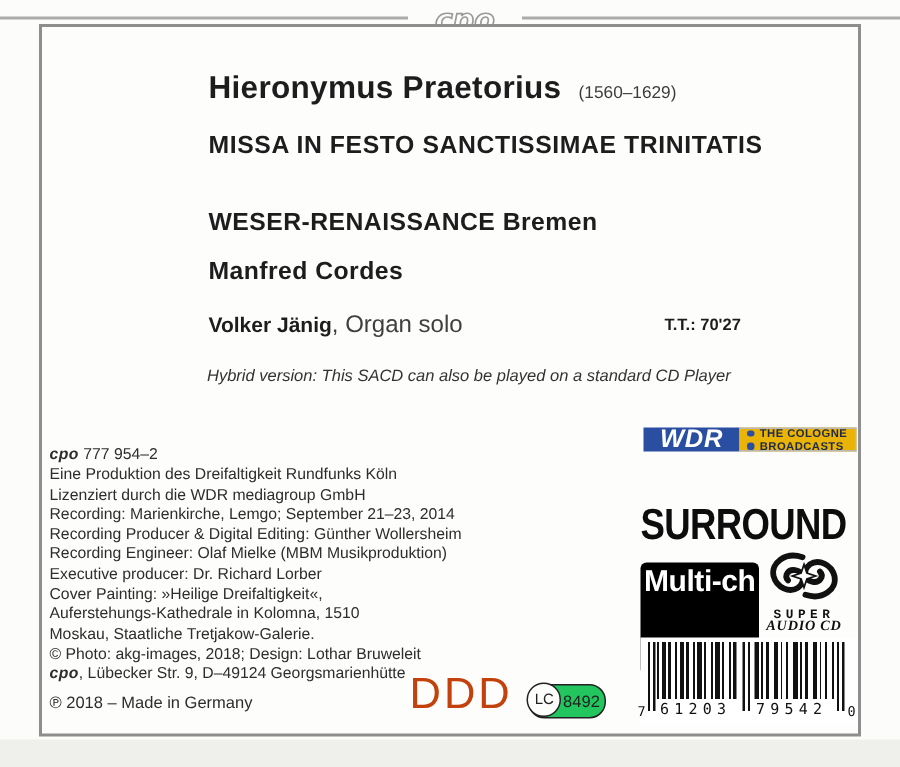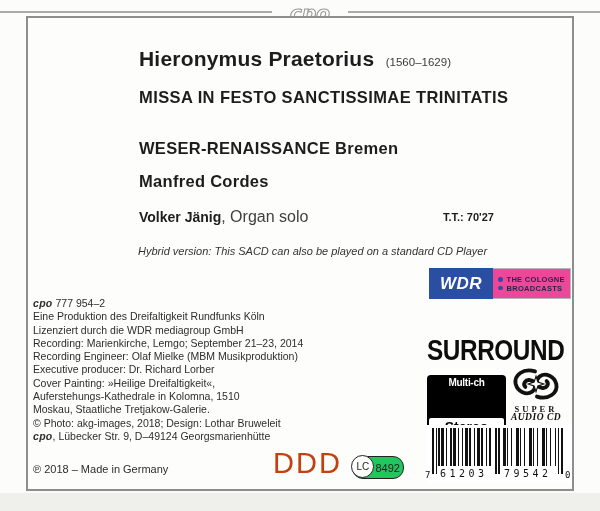--- a/index.html
+++ b/index.html
@@ -40,42 +40,42 @@
 
   
   .ddd{left:273px;top:447px;font-size:29px;color:#c2410c;letter-spacing:2px;font-family:"Liberation Sans",sans-serif;}
   .lc-badge{left:352px;top:456px;width:50px;height:21px;border:1.6px solid #222;border-radius:11px;
     background:#22c55e;display:flex;align-items:center;}
   .lc-circle{width:21px;height:21px;border:1.6px solid #222;border-radius:50%;margin:-1.6px 0 0 -1.6px;
     display:flex;align-items:center;justify-content:center;font-size:10px;color:#222;background:#fdfdfc;}
   .lc-number{font-size:11px;color:#222;margin-left:1px;}
 
   
-  .wdr{left:429px;top:268px;width:142px;height:31px;display:flex;}
+  .wdr{left:429px;top:285px;width:142px;height:16px;display:flex;}
   .wdr-blue{width:64px;background:#2a4fa2;color:#fff;display:flex;align-items:center;justify-content:center;
     font-size:17px;font-weight:bold;font-style:italic;letter-spacing:.5px;}
-  .wdr-right{flex:1;background:#ec4899;border:1px solid #b8b8b8;border-left:none;
+  .wdr-right{flex:1;background:#eab308;border:1px solid #b8b8b8;border-left:none;
     display:flex;align-items:center;padding-left:5px;gap:4px;}
   .wdr-dots{display:flex;flex-direction:column;gap:4px;}
   .wdr-dot{width:4.5px;height:4.5px;border-radius:50%;background:#2a4fa2;}
   .wdr-text{font-size:7.5px;font-weight:bold;color:#1c2a48;line-height:9px;letter-spacing:.3px;}
 
   
   .surround{left:427px;top:334px;font-size:29px;font-weight:900;color:#0d0d0d;
     transform:scaleX(.84);transform-origin:left top;letter-spacing:-.5px;white-space:nowrap;}
 
   
   .multich{left:427px;top:375px;width:75px;background:#000;border-radius:4px;padding:1px 2px 2px 2px;}
-  .multich-top{color:#fff;font-weight:bold;font-size:10px;text-align:center;padding:1px 0 18px 0;letter-spacing:-.3px;}
+  .multich-top{color:#fff;font-weight:bold;font-size:20px;text-align:center;padding:1px 0 18px 0;letter-spacing:-.3px;}
   .multich-bottom{background:#fff;border-radius:2px;color:#000;font-weight:bold;font-size:14px;
     text-align:center;padding:1px 0;margin-top:12px;}
 
   
   .sacd{left:505px;top:366px;width:62px;text-align:center;color:#111;}
-  .sacd-super{font-family:Liberation Serif, serif;font-size:8.5px;font-weight:bold;letter-spacing:3px;margin-top:-2px;}
+  .sacd-super{font-family:Liberation Mono, monospace;font-size:8.5px;font-weight:bold;letter-spacing:3px;margin-top:-2px;}
   .sacd-audiocd{font-family:"Liberation Serif",serif;font-size:9.5px;font-weight:bold;font-style:italic;
     letter-spacing:.5px;margin-top:-2px;}
 
   
   .barcode{left:427px;top:425px;width:145px;height:58px;background:#fff;}
   .bars{position:absolute;top:3px;height:38px;background:
     repeating-linear-gradient(90deg,#111 0 1.5px,#fff 1.5px 3px,#111 3px 6px,#fff 6px 7.5px,#111 7.5px 9px,#fff 9px 12px);}
   .bars-l{left:11px;width:53px;}
   .bars-r{left:76px;width:53px;background:
     repeating-linear-gradient(90deg,#111 0 3px,#fff 3px 4.5px,#111 4.5px 5.5px,#fff 5.5px 8px,#111 8px 9.5px,#fff 9.5px 13px);}
@@ -113,20 +113,21 @@
   <span class="soloist">Volker Jänig</span><span class="soloist-role">, Organ solo</span>
 </div>
 <div class="abs tt">T.T.: 70'27</div>
 <div class="abs hybrid">Hybrid version: This SACD can also be played on a standard CD Player</div>
 
 <div class="abs credits">
   <div><span class="cpo-inline">cpo</span><span> 777 954–2</span></div>
   <div>Eine Produktion des Dreifaltigkeit Rundfunks Köln</div>
   <div>Lizenziert durch die WDR mediagroup GmbH</div>
   <div>Recording: Marienkirche, Lemgo; September 21–23, 2014</div>
+  <div>Recording Producer &amp; Digital Editing: Günther Wollersheim</div>
   <div>Recording Engineer: Olaf Mielke (MBM Musikproduktion)</div>
   <div>Executive producer: Dr. Richard Lorber</div>
   <div>Cover Painting: »Heilige Dreifaltigkeit«,</div>
   <div>Auferstehungs-Kathedrale in Kolomna, 1510</div>
   <div>Moskau, Staatliche Tretjakow-Galerie.</div>
   <div>© Photo: akg-images, 2018; Design: Lothar Bruweleit</div>
   <div><span class="cpo-inline">cpo</span><span>, Lübecker Str. 9, D–49124 Georgsmarienhütte</span></div>
 </div>
 <div class="abs copyright">℗ 2018 –  Made in Germany</div>
 

